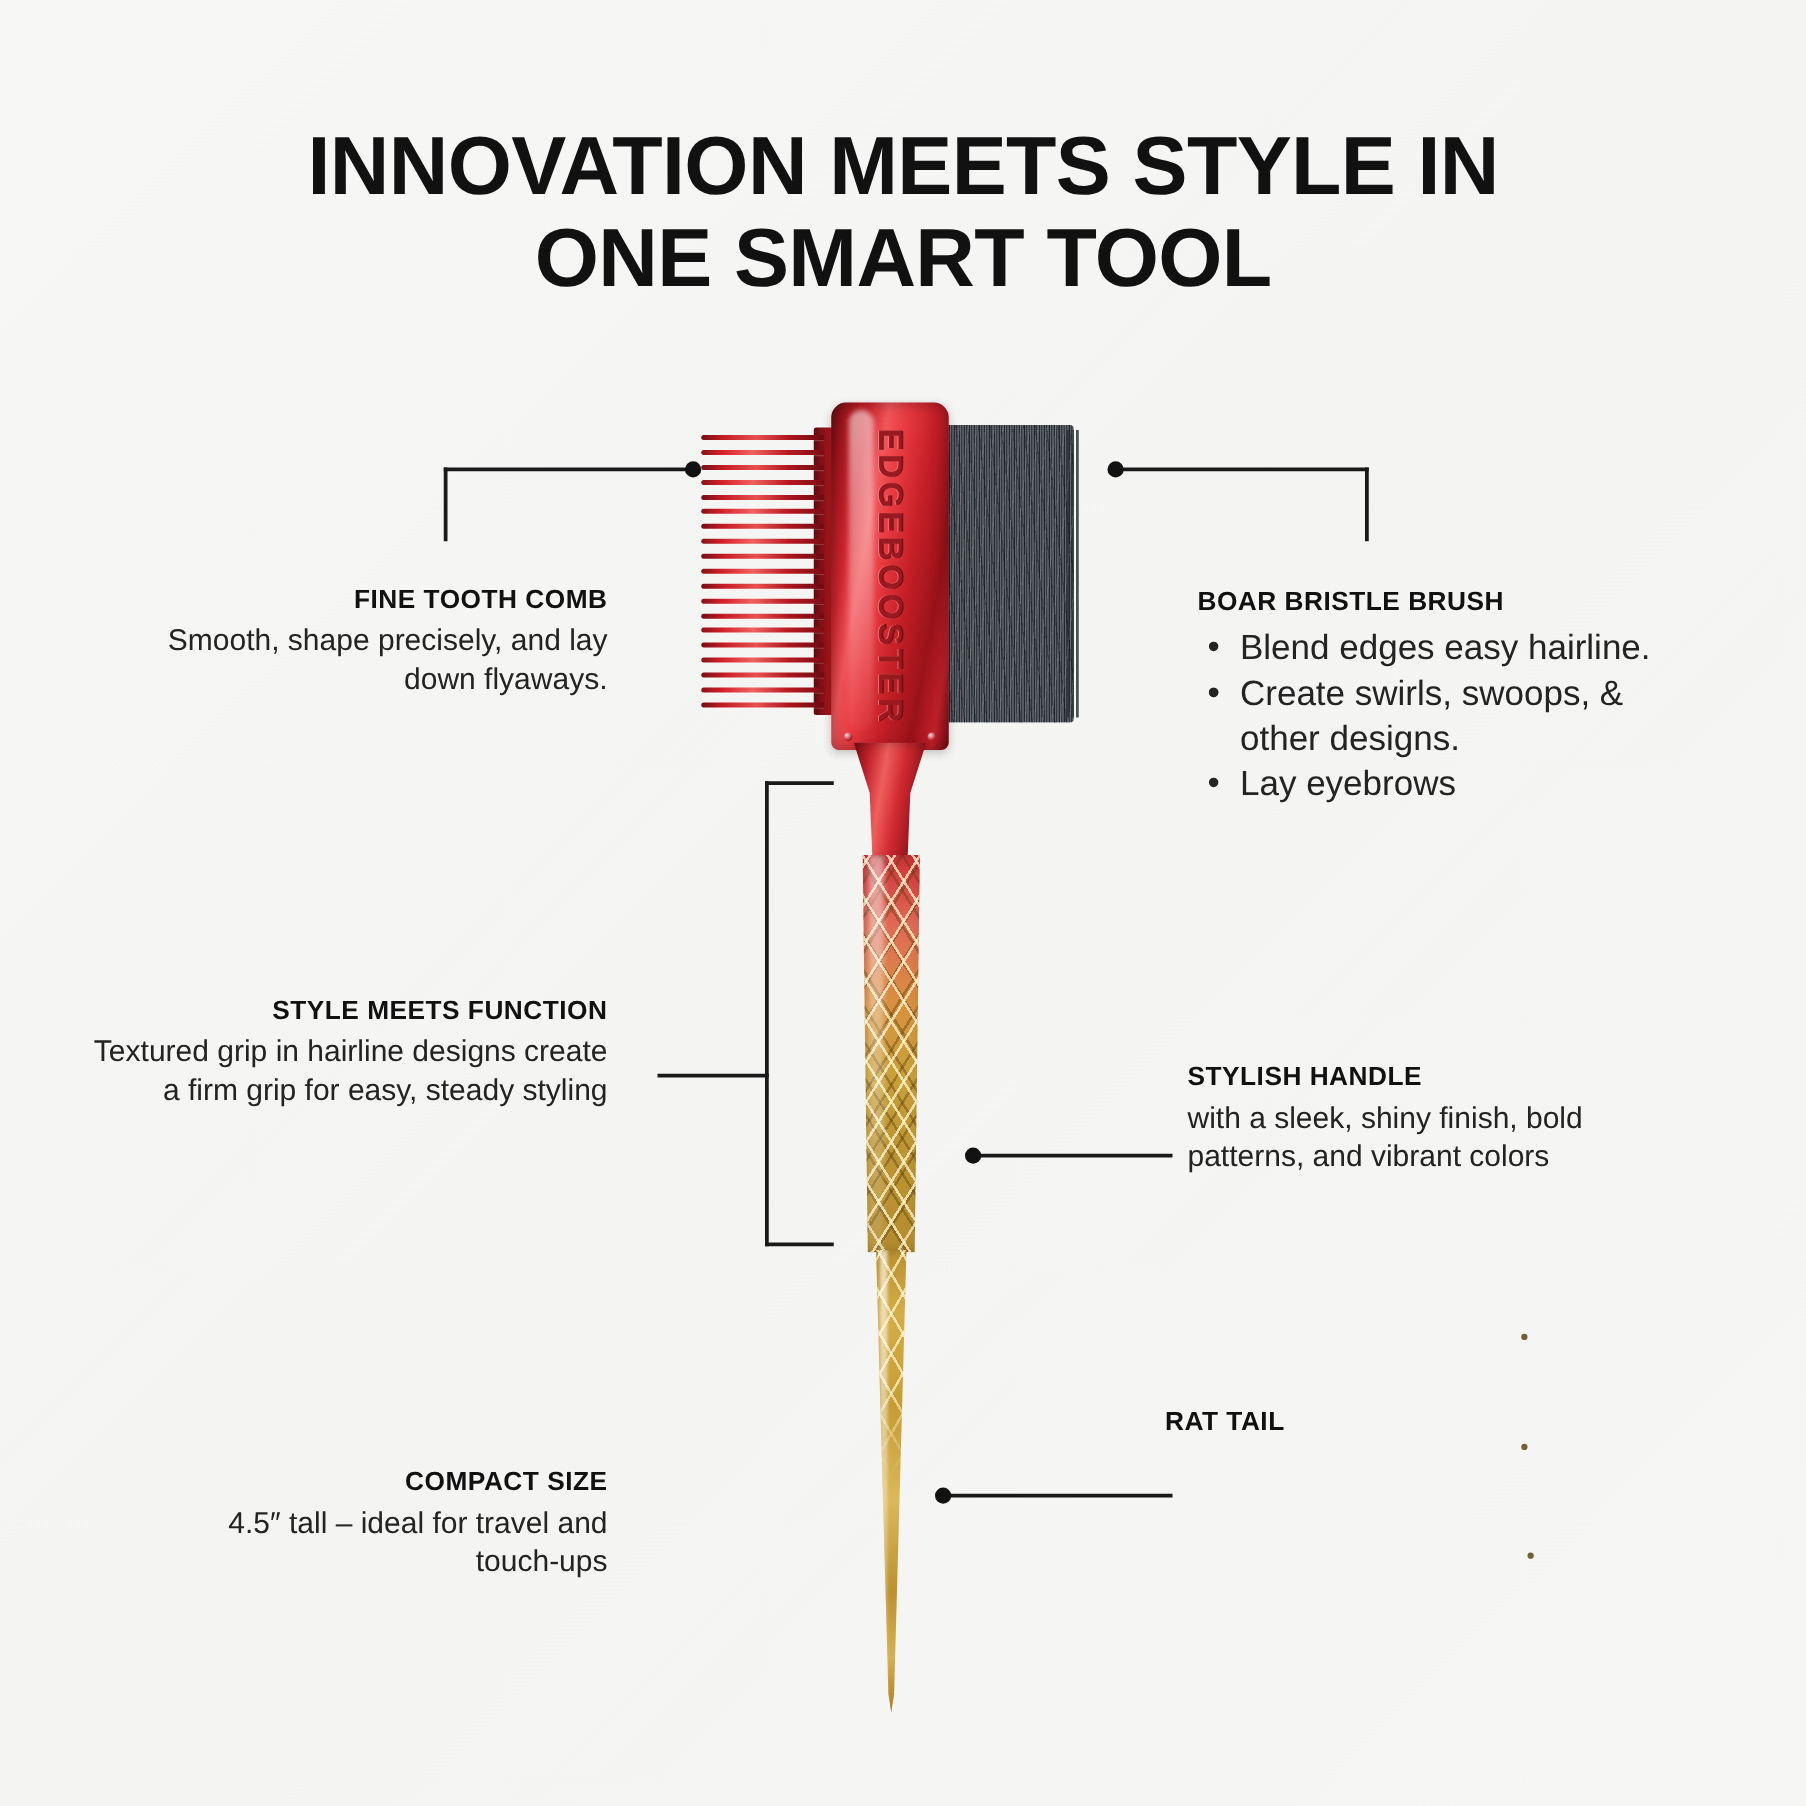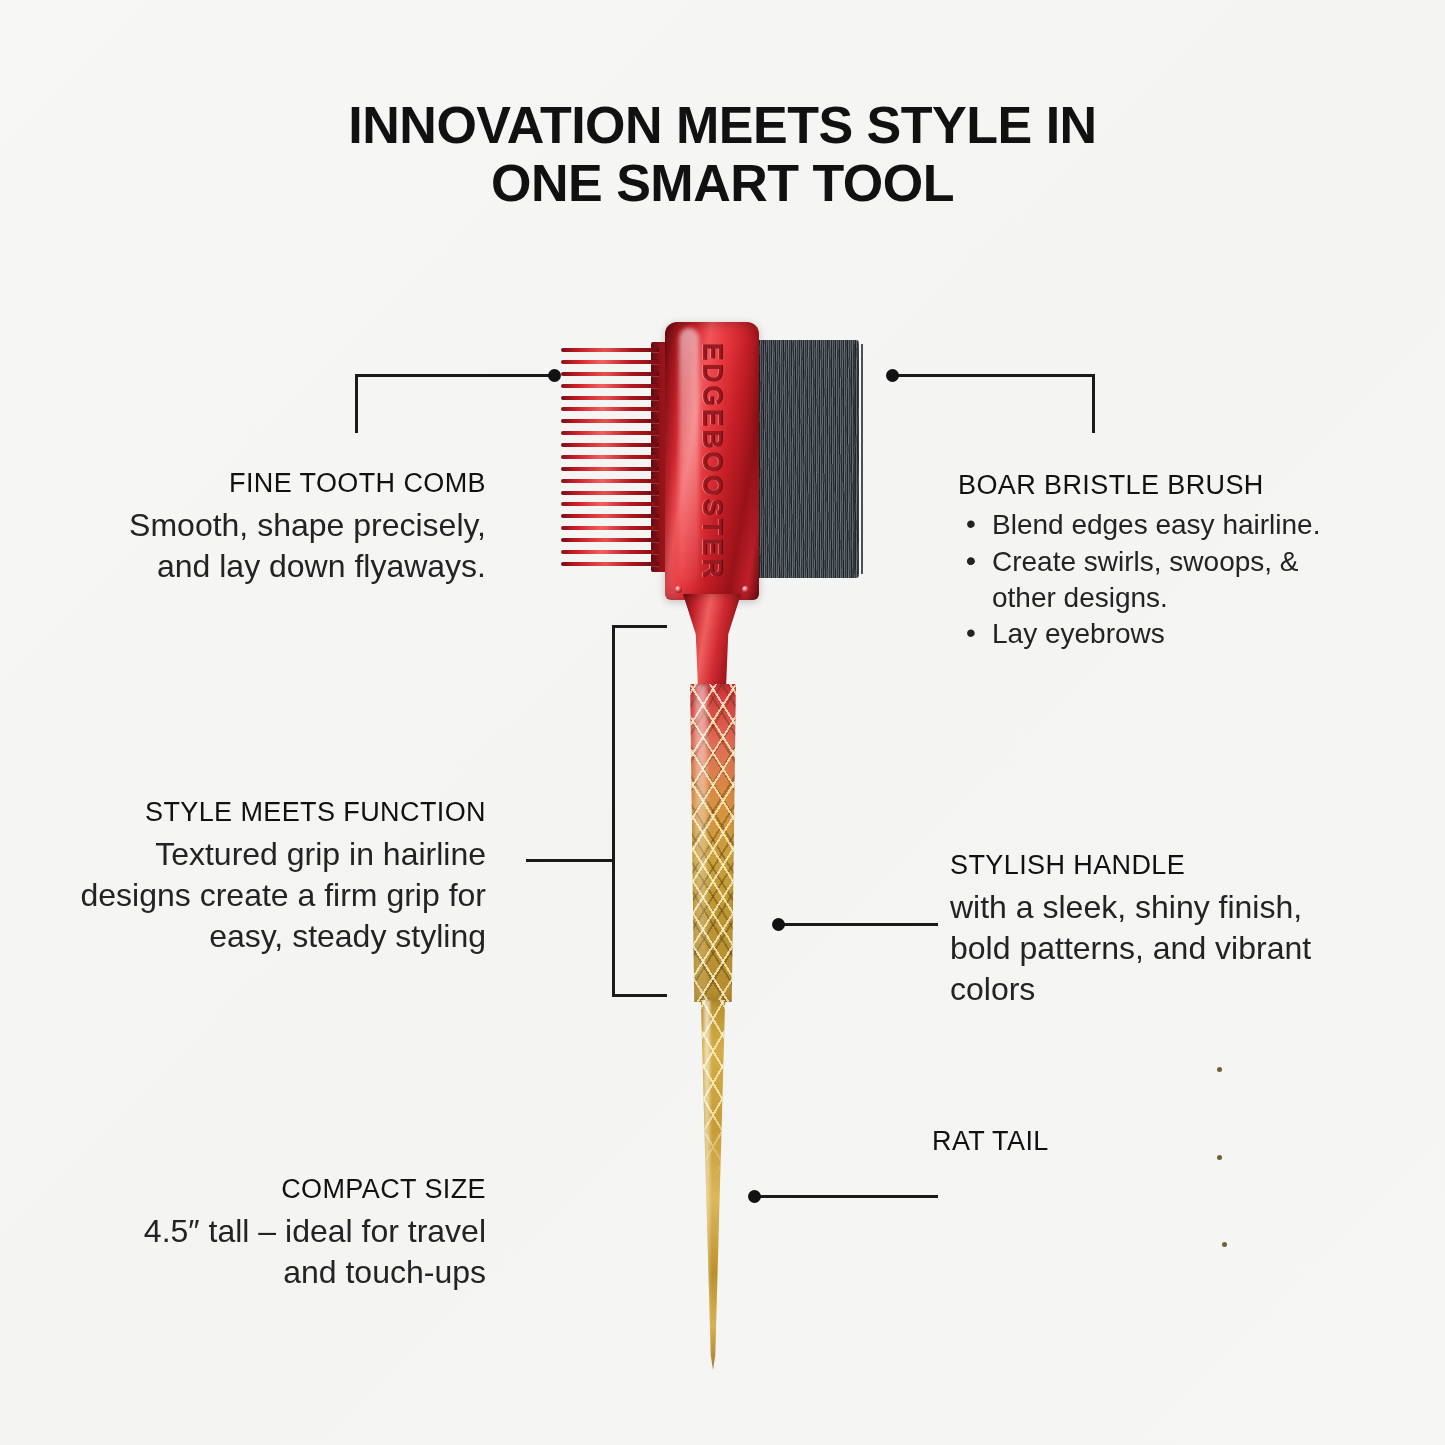--- a/index.html
+++ b/index.html
@@ -17,39 +17,39 @@
     background: linear-gradient(135deg, #f7f7f6 0%, #f4f4f3 50%, #f6f6f5 100%);
   }
 
   
   .title {
     position: absolute;
     top: 96px;
     left: 0;
     width: 1445px;
     text-align: center;
-    font-size: 52px;
+    font-size: 66px;
     line-height: 1.12;
     font-weight: 700;
     letter-spacing: -0.5px;
     color: #111111;
   }
   .title .l1, .title .l2 { display: block; }
 
   
   .block { position: absolute; color: #1a1a1a; }
   .block h3 {
-    font-size: 27px;
-    font-weight: 400;
+    font-size: 21px;
+    font-weight: 700;
     letter-spacing: 0.4px;
     color: #111111;
     margin-bottom: 6px;
   }
   .block p {
-    font-size: 32px;
+    font-size: 24px;
     line-height: 1.28;
     font-weight: 400;
     color: #232323;
   }
   .block ul { list-style: none; }
   .block li {
     font-size: 28px;
     line-height: 1.28;
     color: #232323;
     position: relative;

